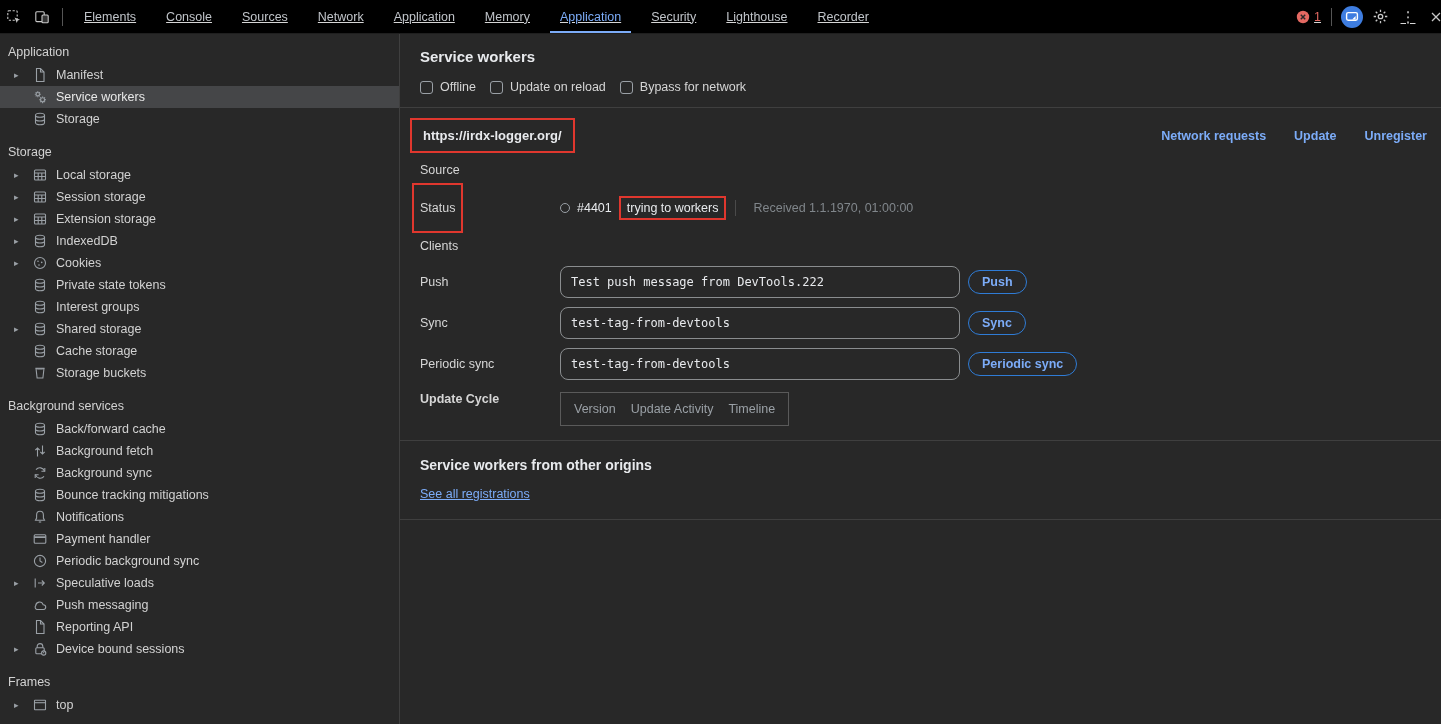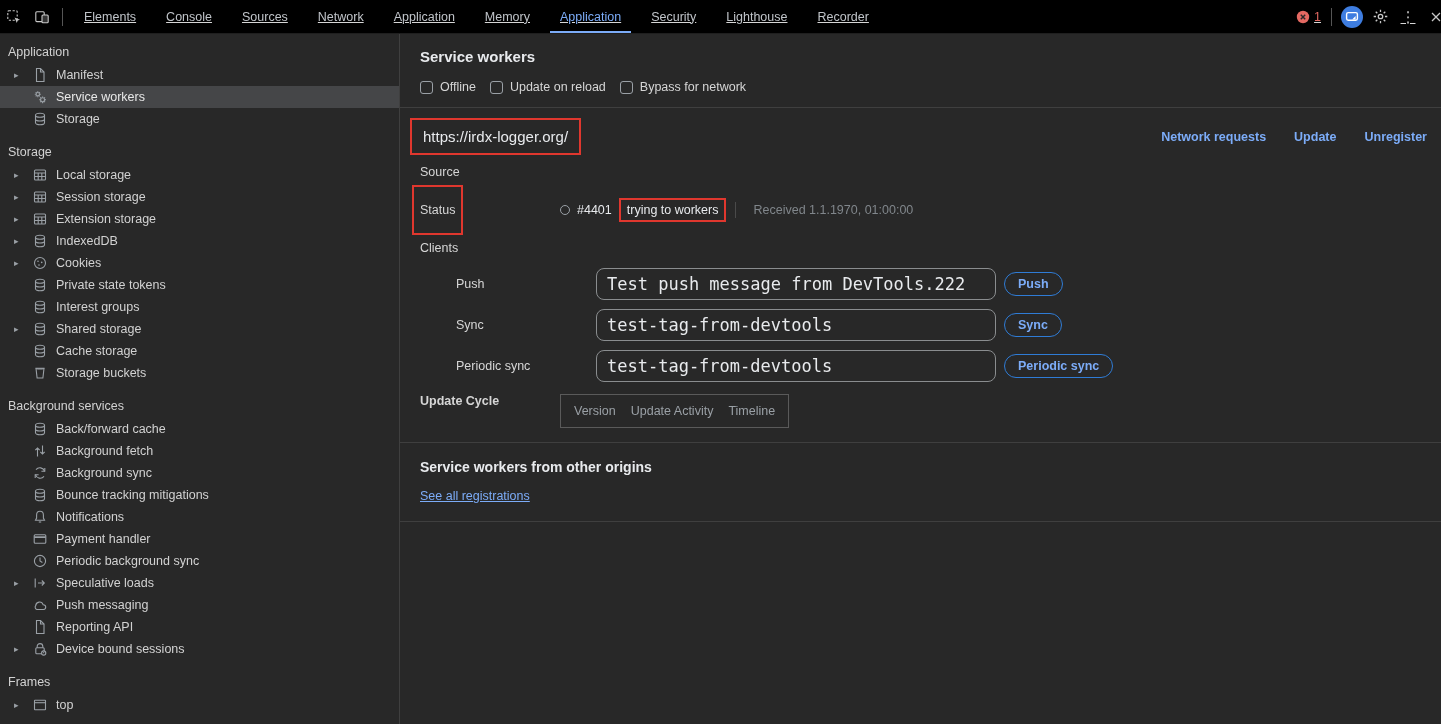--- a/index.html
+++ b/index.html
@@ -41,37 +41,37 @@
   .panel-pad { padding:14px 0 0 20px; }
   .panel h2 { font-size:15px; font-weight:bold; color:#e8eaed; margin-bottom:15px; }
   .check-row { display:flex; align-items:flex-end; gap:14px; margin-bottom:13px; }
   .check { display:flex; align-items:center; gap:7px; cursor:pointer; }
   .checkbox { width:13px; height:13px; border:1.5px solid #9aa0a6; border-radius:3px; background:transparent; }
   .hr { border-top:1px solid #3f3f3f; width:100%; }
 
   .worker-head { display:flex; align-items:center; justify-content:space-between; padding:10px 14px 2px 10px; }
   .annot { border:2px solid #e0372e; }
   .origin-box { padding:8px 11px; }
-  .origin-box .origin { font-size:15px; font-weight:normal; color:#e8eaed; }
+  .origin-box .origin { font-size:13px; font-weight:bold; color:#e8eaed; }
   .actions { display:flex; gap:28px; }
   .actions a { color:#7cacf8; font-weight:bold; text-decoration:none; font-size:12.5px; cursor:pointer; }
 
   .rows { padding-left:20px; }
   .wrow { display:flex; align-items:center; min-height:22px; margin-top:4px; }
   .wrow .rlabel { width:140px; flex:0 0 140px; color:#d6d6d6; }
   .lbl-annot { display:inline-block; padding:16px 6px; margin:-2px 0 -2px -8px; }
   .status-val { display:flex; align-items:center; gap:7px; }
   .radio { width:10px; height:10px; border:1px solid #9aa0a6; border-radius:50%; }
   .ver { color:#e8eaed; }
   .state-annot { display:inline-block; padding:3px 6px; color:#e8eaed; }
   .stat-div { width:1px; height:16px; background:#4a4a4a; margin:0 2px; }
   .received { color:#80868b;padding-left:8px; }
 
-  .wrow.field { margin-top:9px;margin-left:36px; }
-  .tinput { width:400px; height:32px; background:transparent; border:1px solid #8a8d8f; border-radius:8px; color:#e8eaed; font-family:"DejaVu Sans Mono", monospace; font-size:17px; padding:0 10px; }
+  .wrow.field { margin-top:9px; }
+  .tinput { width:400px; height:32px; background:transparent; border:1px solid #8a8d8f; border-radius:8px; color:#e8eaed; font-family:"DejaVu Sans Mono", monospace; font-size:12px; padding:0 10px; }
   .pill { margin-left:8px; height:24px; border:1.3px solid #2f7cd6; border-radius:12px; background:transparent; color:#7cacf8; font-family:"Liberation Sans",sans-serif; font-size:12.5px; font-weight:bold; padding:0 13px; cursor:pointer; }
 
   .wrow.cycle { align-items:flex-start; margin-top:12px; margin-bottom:14px; }
   .cycle-box { border:1px solid #5a5a5a; padding:9px 13px; display:flex; gap:15px; color:#9aa0a6;text-align:center; }
 
   .other { padding:16px 0 18px 20px; }
   .other h3 { font-size:14px; font-weight:bold; color:#e8eaed; margin-bottom:14px; }
   .other a { color:#7cacf8; text-decoration:underline; cursor:pointer; }
 
   svg { display:block; }

